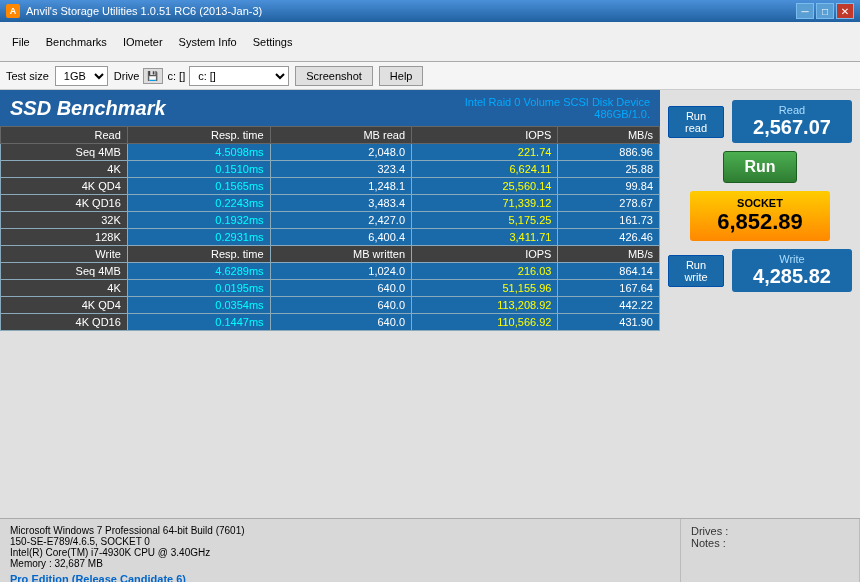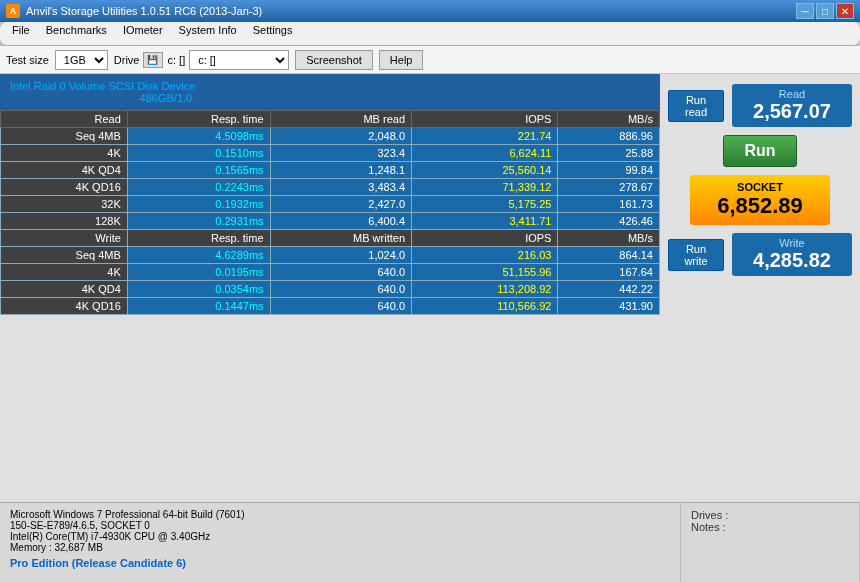--- a/index.html
+++ b/index.html
@@ -39,25 +39,25 @@
       color: white;
       font-size: 10px;
       display: flex; align-items: center; justify-content: center;
       cursor: pointer;
     }
     #title-bar .win-btn.close { background: #c0392b; }
 
     
     #menu-bar {
       background: #f0f0f0;
-      height: 24px;
-      display: flex;
+      height: 40px;
+      display: flex;
+      align-items: center;
       border-bottom: 1px solid #aaa;
       padding: 0 4px;
-      border-radius: 7px;
     }
     .menu-item {
       padding: 2px 8px;
       cursor: pointer;
       font-size: 11px;
       color: #000;
     }
 
     
     #toolbar {
@@ -300,20 +300,21 @@
   </div>
   <button class="toolbar-btn">Screenshot</button>
   <button class="toolbar-btn">Help</button>
 </div>
 
 <div style="display:flex; background:#e0e0e0; height: calc(582px - 22px - 24px - 28px - 80px);">
 
   <div id="left-panel">
 
     <div id="header">
+      <span class="title">SSD Benchmark</span>
       <div class="device-info">
         <div>Intel Raid 0 Volume SCSI Disk Device</div>
         <div>486GB/1.0.</div>
       </div>
     </div>
 
     <table id="bench-table">
       <thead>
         <tr>
           <th>Read</th>

